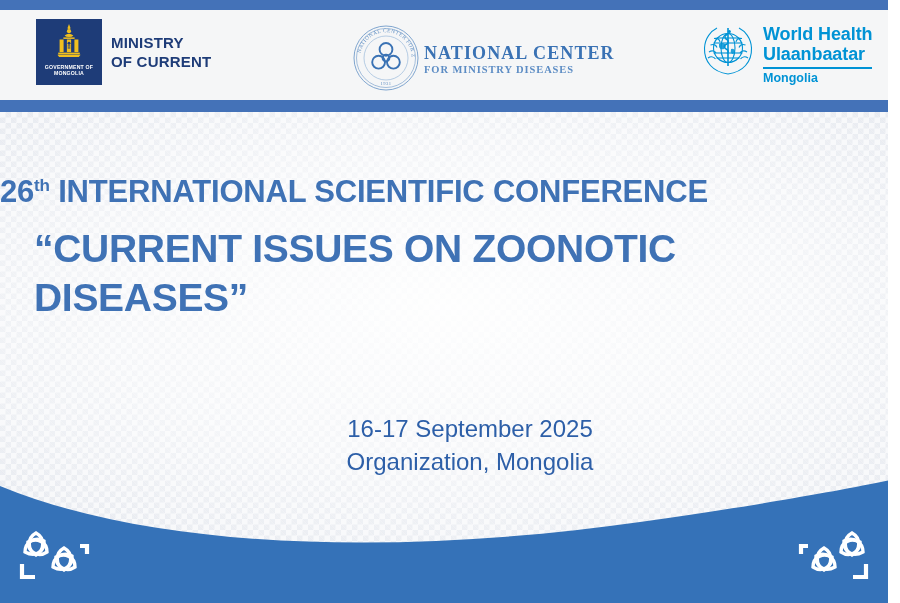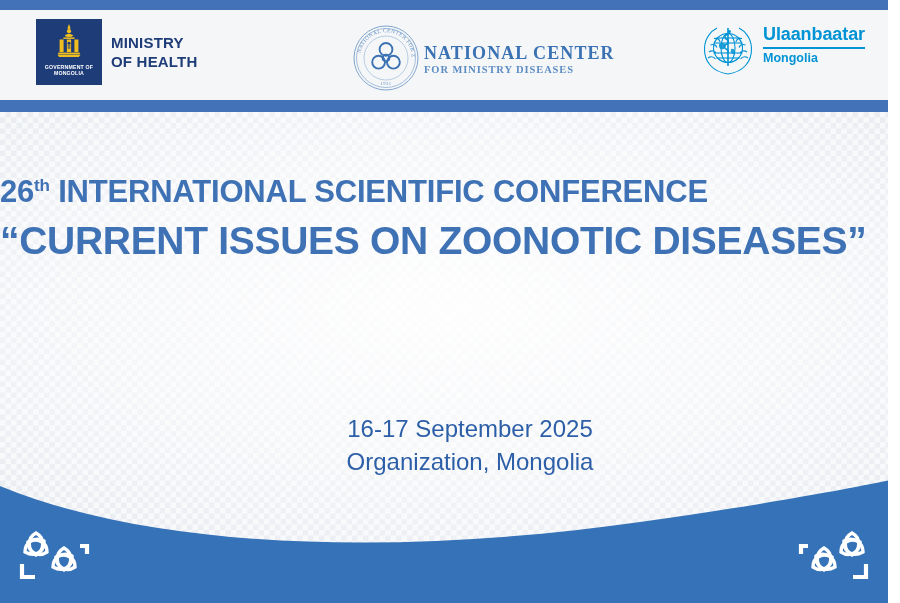--- a/index.html
+++ b/index.html
@@ -160,21 +160,22 @@
     font-size: 0.55em;
     vertical-align: super;
     line-height: 0;
   }
   .title-line2 {
     color: #3f72b5;
     font-size: 39px;
     font-weight: bold;
     letter-spacing: -0.3px;
     line-height: 49px;
-    margin-top: 4px;
+    margin-top: 12px;
+    padding-left: 34px;
   }
 
   
   .meta-block {
     position: absolute;
     left: 0; top: 412px;
     width: 900px;
     text-align: center;
     padding-left: 20px;
   }
@@ -234,21 +235,21 @@
           <path d="M11.4 31.8 h23.2 l-1.8 2.3 h-19.6 Z"></path>
         </g>
       </svg>
       <div class="crest-text">
         <span>GOVERNMENT OF</span><br>
         <span>MONGOLIA</span>
       </div>
     </div>
     <div class="moh-name">
       <div>MINISTRY</div>
-      <div>OF HEALTH</div>
+      <div>OF CURRENT</div>
     </div>
   </div>
 
   <div class="logo-nczd">
     <span>
       <svg width="68" height="68" viewBox="0 0 68 68" aria-hidden="true">
         <circle cx="34" cy="34" r="32" fill="none" stroke="#7fa5cf" stroke-width="1"></circle>
         <circle cx="34" cy="34" r="29.5" fill="none" stroke="#7fa5cf" stroke-width="0.7"></circle>
         <circle cx="34" cy="34" r="22" fill="none" stroke="#9ab9da" stroke-width="0.7"></circle>
         <defs>
@@ -299,20 +300,21 @@
           <path d="M19 22 q3 -2 6 0 q2 3 -1 5 q-4 1 -5 -2 Z" fill="#0093d5" stroke="none" opacity="0.85"></path>
           <path d="M31 27 q3 -1 4 2 q0 3 -3 3 q-2 -2 -1 -5 Z" fill="#0093d5" stroke="none" opacity="0.85"></path>
 
           <path d="M28 6 V44" stroke-width="1.6"></path>
           <path d="M28 12 q-5 2 -2 5 q4 2 1 5 q-5 2 -1 5 q4 2 1 4.5" stroke-width="1.5"></path>
           <circle cx="29.4" cy="9.6" r="1.5" fill="#0093d5" stroke="none"></circle>
         </g>
       </svg>
     </span>
     <span class="who-text">
+      <div class="who-l1">World Health</div>
       <div class="who-l2">Ulaanbaatar</div>
       <div class="who-rule"></div>
       <div class="who-l3">Mongolia</div>
     </span>
   </div>
 
   <div class="title-block">
     <div class="title-line1"><span>26</span><sup>th</sup><span> INTERNATIONAL SCIENTIFIC CONFERENCE</span></div>
     <div class="title-line2">“CURRENT ISSUES ON ZOONOTIC DISEASES”</div>
   </div>

